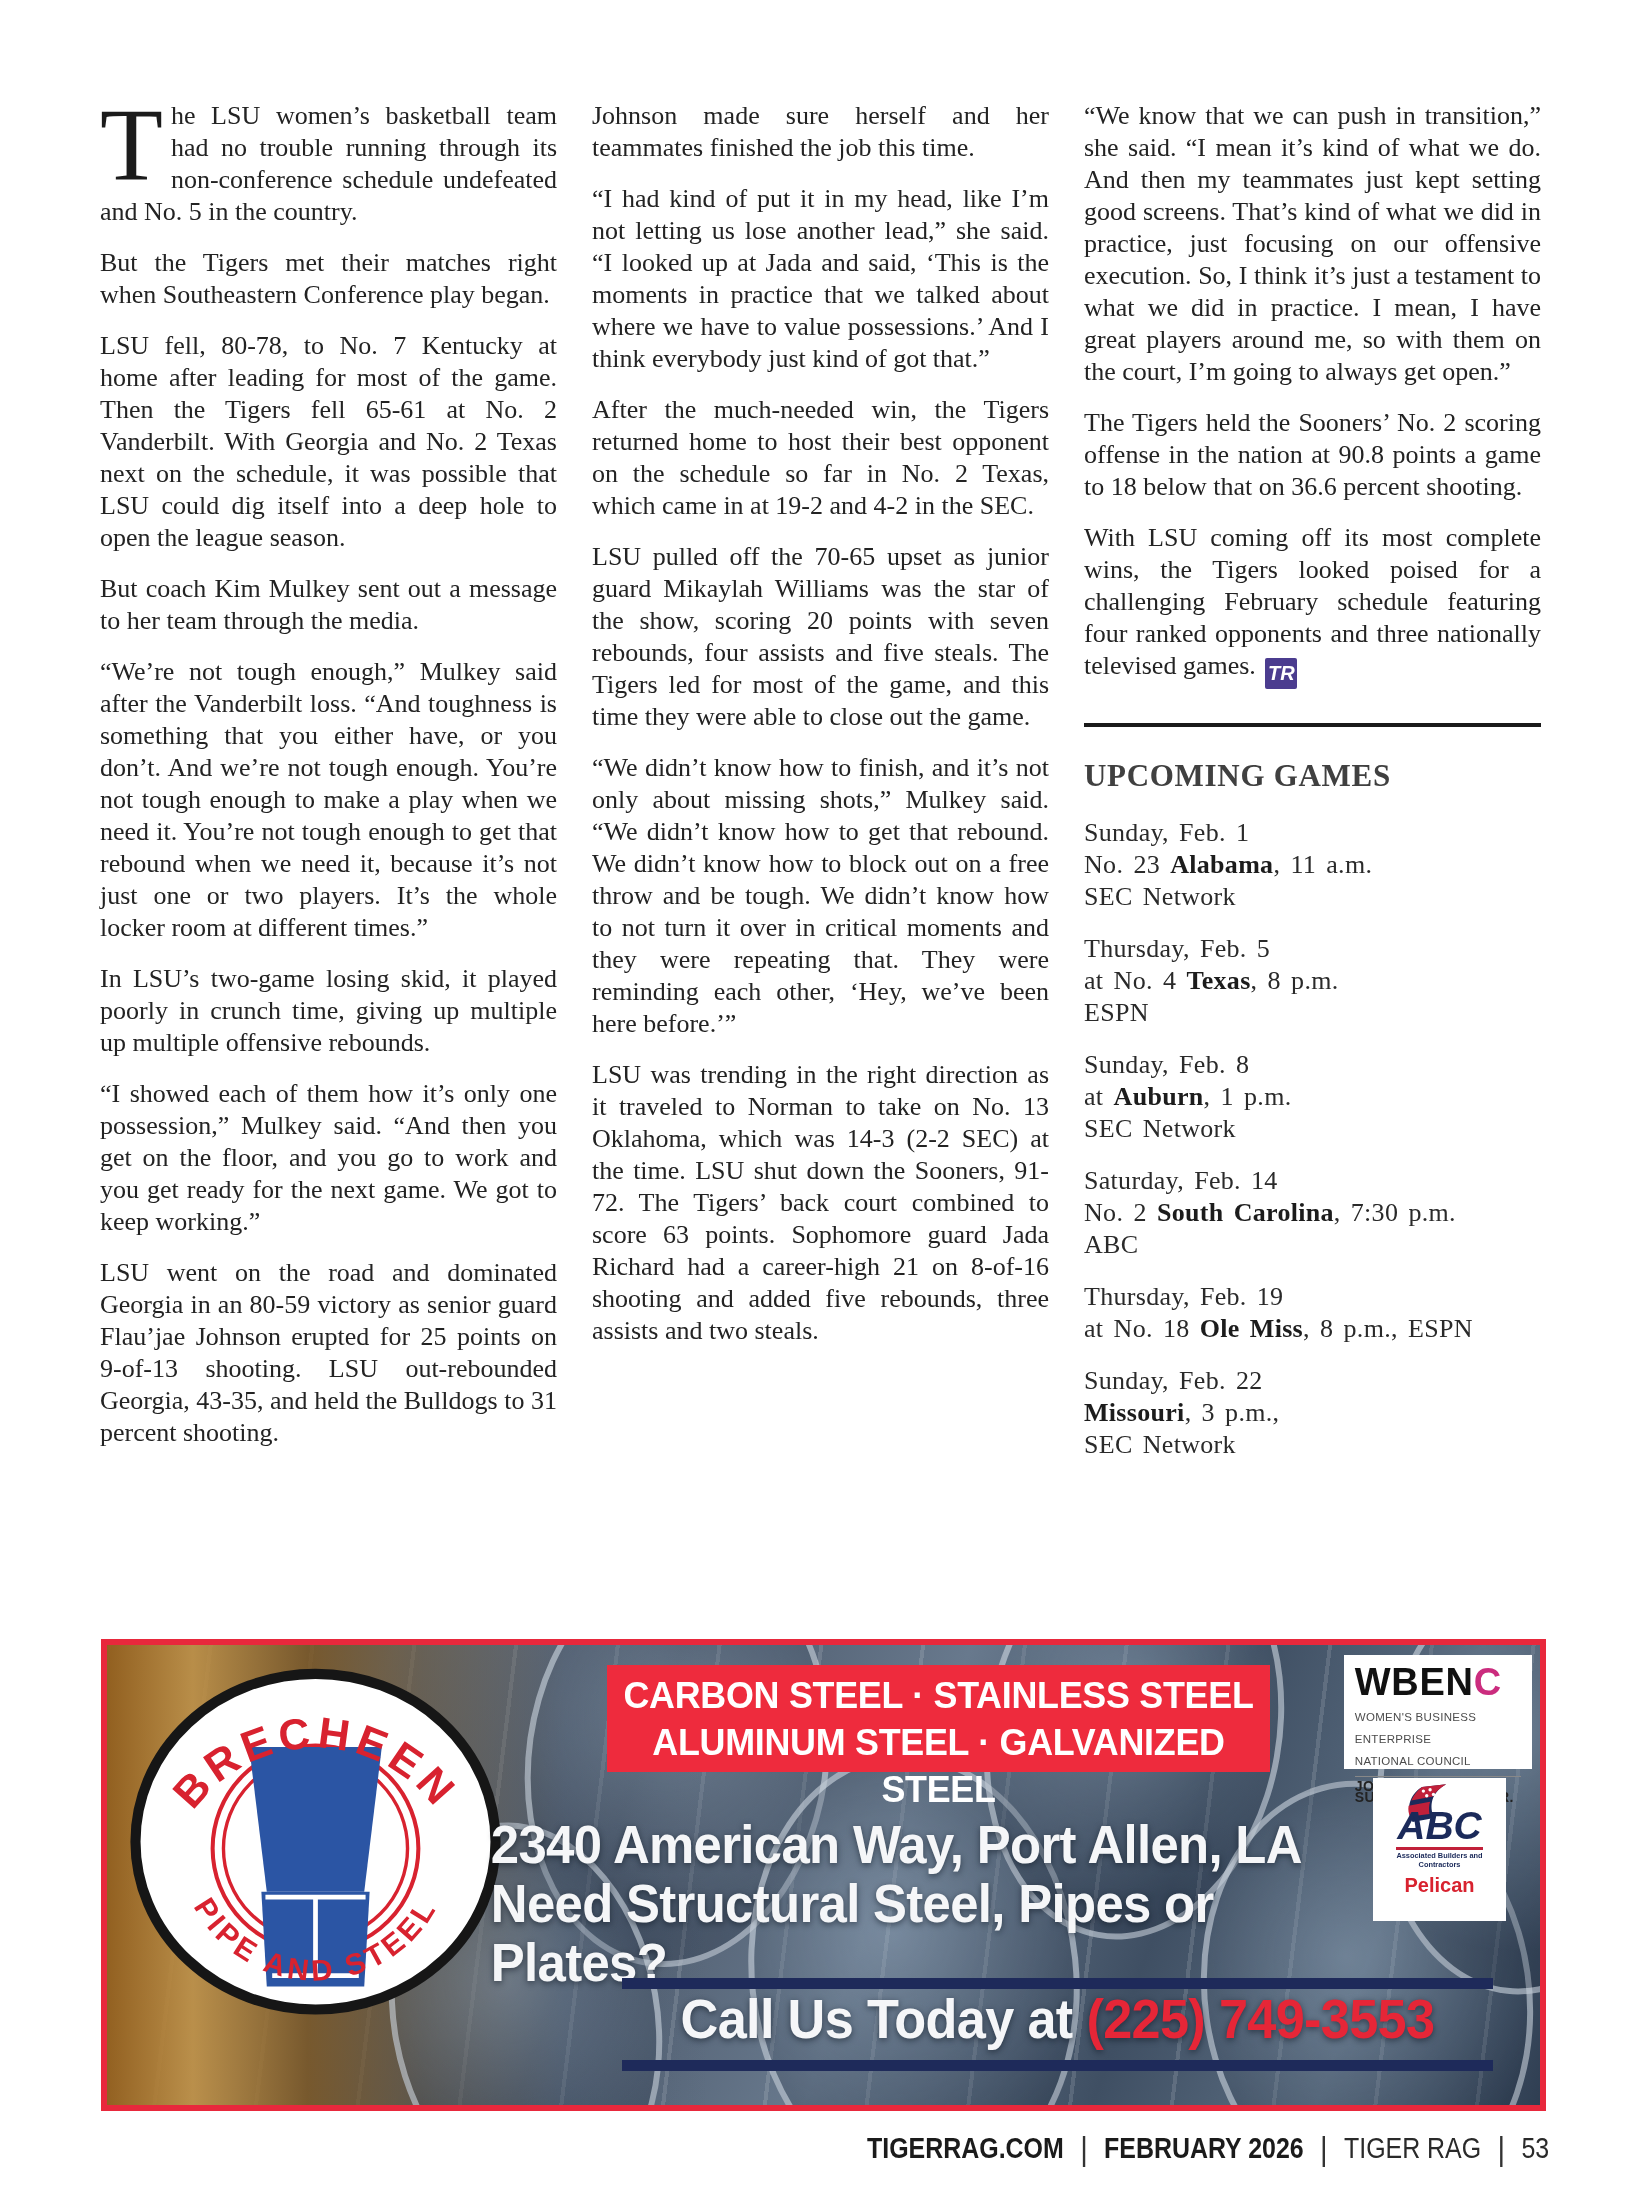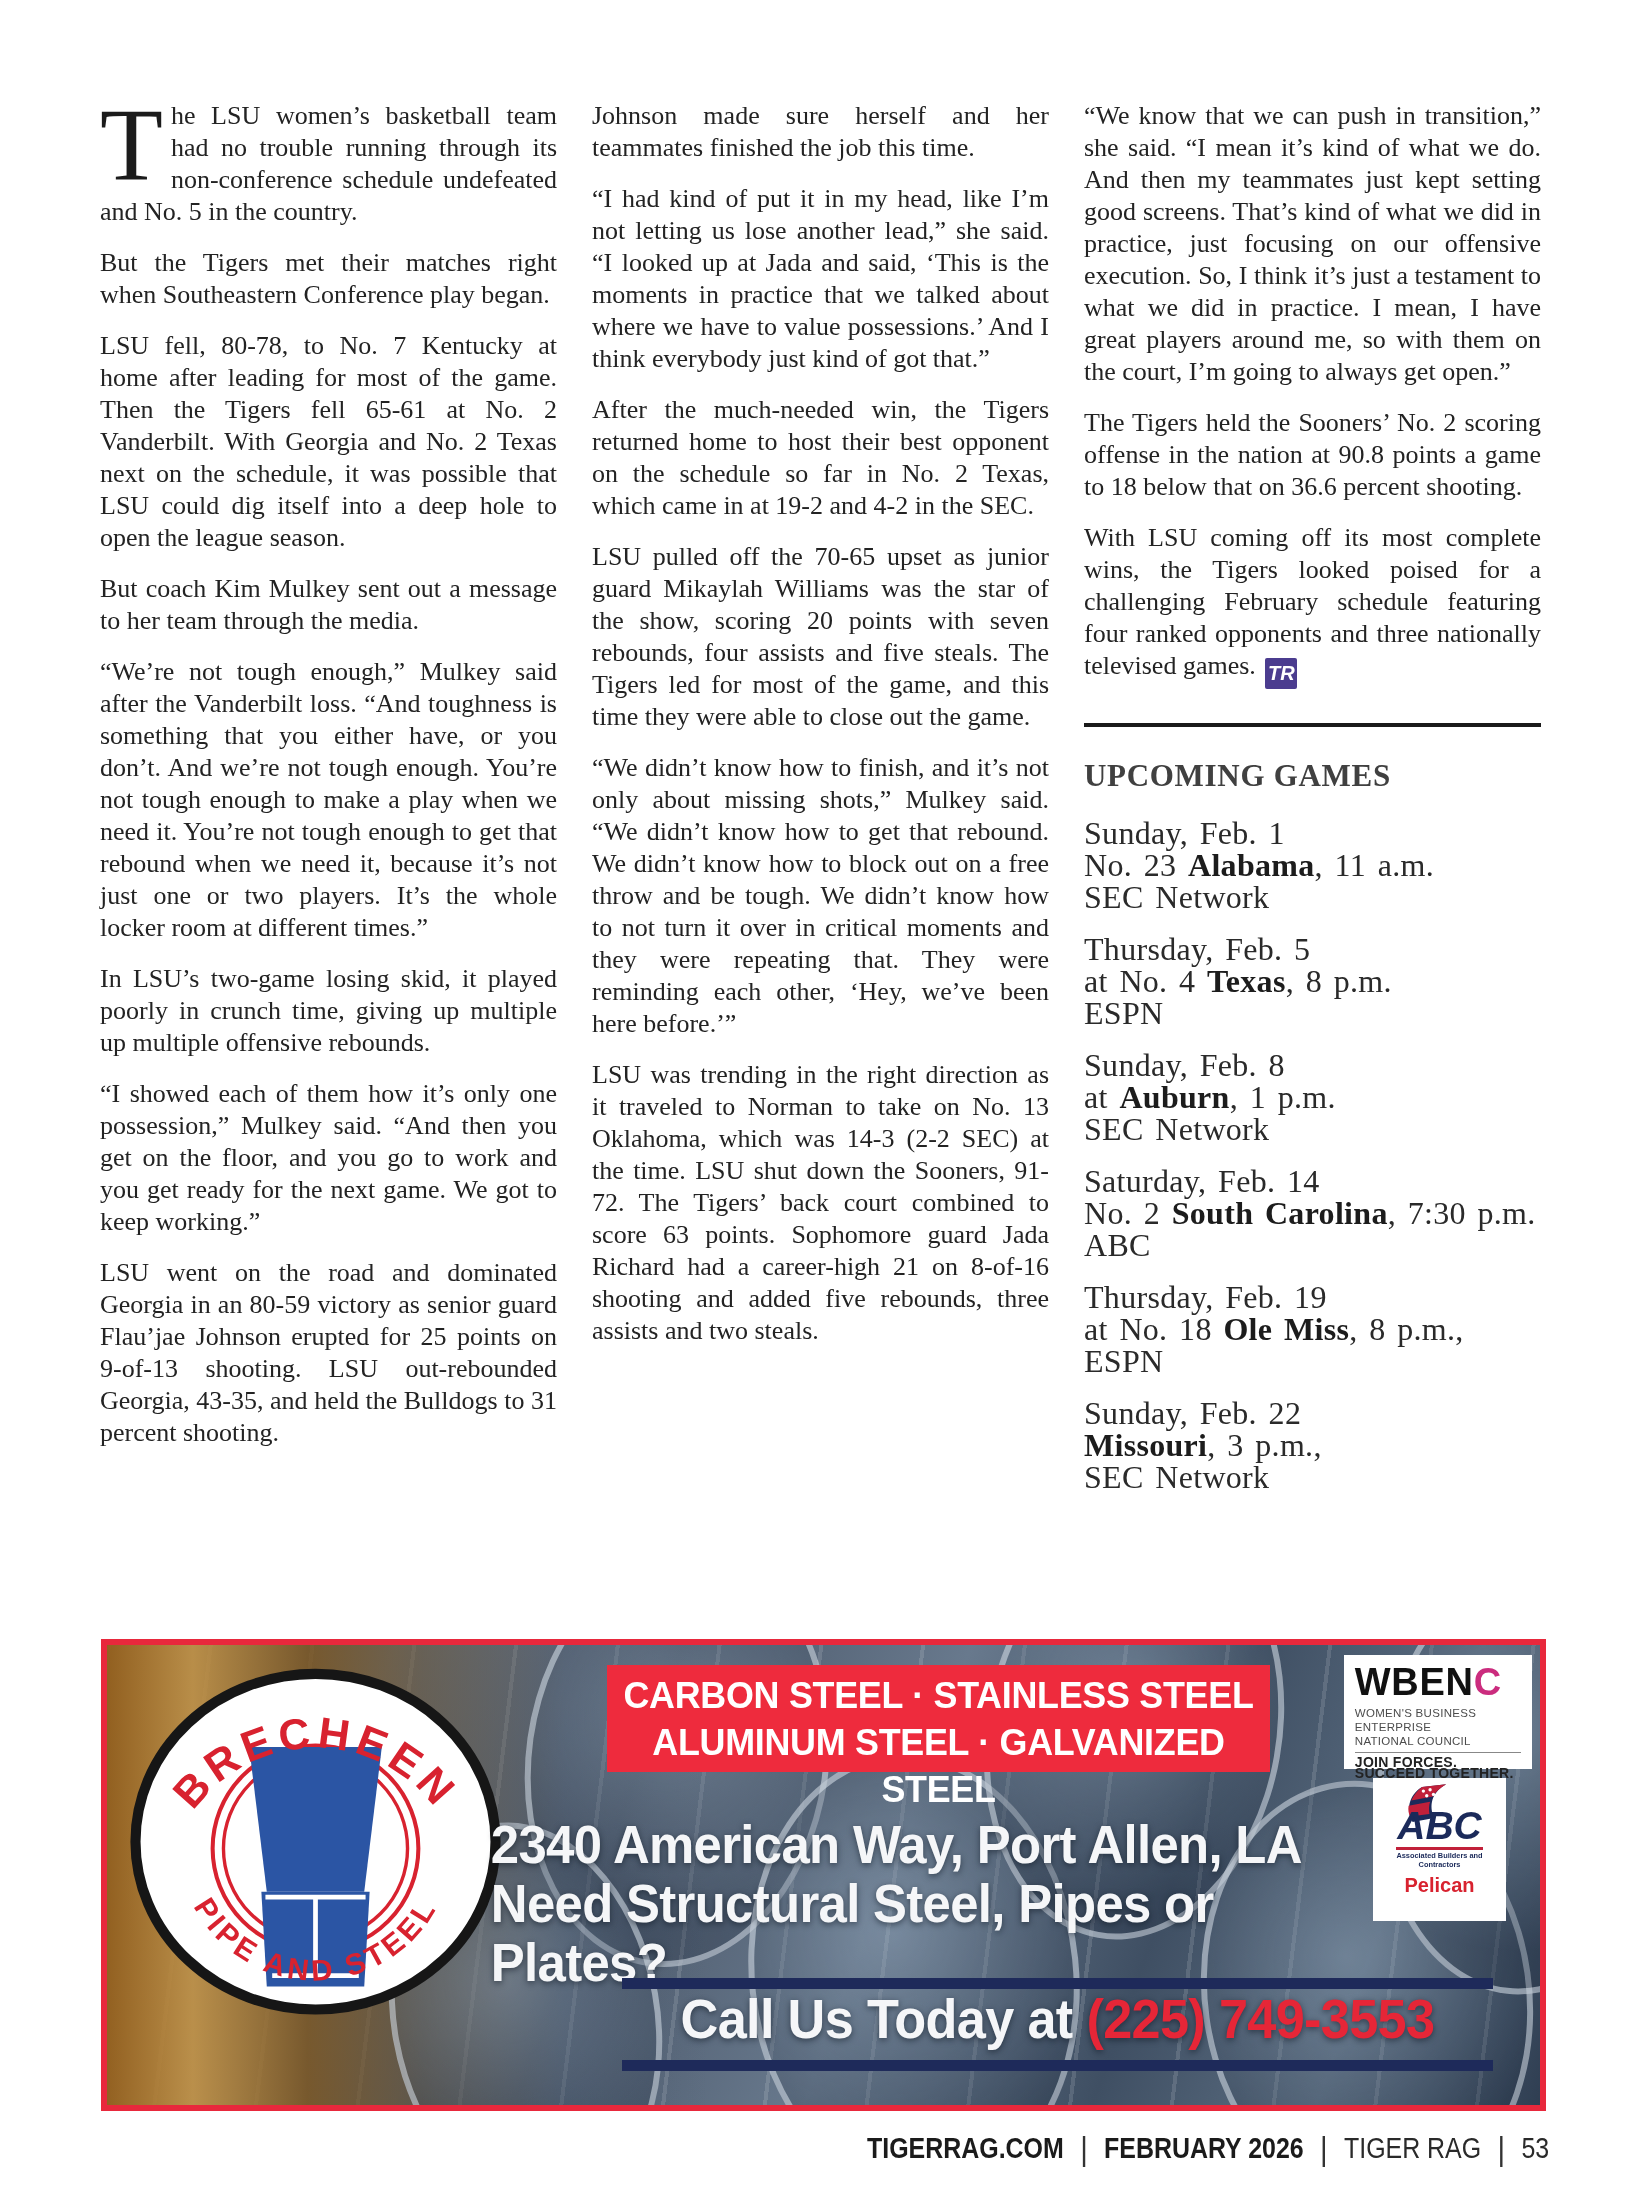--- a/index.html
+++ b/index.html
@@ -15,21 +15,21 @@
 
   .tr-badge{display:inline-block;min-width:31px;height:31px;background:#4b3c8f;color:#ffffff;
         font-family:"Liberation Sans","DejaVu Sans",sans-serif;font-weight:700;font-style:italic;
         font-size:20px;line-height:31px;text-align:center;border-radius:2px;vertical-align:-6px;
         margin-left:9.5px;padding:0 2.7px;box-sizing:border-box;}
 
   .section-rule{border:none;border-top:4px solid #1a1a1a;margin:34px 0 0 0;width:100%;}
   .upcoming-title{font-size:31px;line-height:35px;font-weight:700;letter-spacing:0.7px;
         margin:31px 0 0 0;color:#404040;}
   .games{margin-top:24px;}
-  .game{margin:0 0 20px 0;font-size:32px;line-height:32px;letter-spacing:0.3px;word-spacing:3.4px;
+  .game{margin:0 0 20px 0;font-size:26px;line-height:32px;letter-spacing:0.3px;word-spacing:3.4px;
         text-align:left;color:#2a2a2a;}
   .g-team{font-weight:700;color:#1c1c1c;}
 
   
   .ad{position:absolute;left:101px;top:1639px;width:1445px;height:472px;box-sizing:border-box;
       border:6.8px solid #e8283c;overflow:hidden;
       background:
         linear-gradient(to right, rgba(150,95,25,.92) 0%, rgba(196,146,66,.88) 6%,
           rgba(122,82,26,.82) 14%, rgba(96,74,42,.55) 22%, rgba(60,75,95,.18) 32%,
           rgba(60,75,95,0) 42%),
@@ -50,21 +50,21 @@
   .steel-banner{position:absolute;left:500px;top:20px;width:663px;height:107px;background:#ee2b3d;
         color:#ffffff;text-align:center;font-family:"Liberation Sans","DejaVu Sans",sans-serif;
         font-weight:700;font-stretch:condensed;padding-top:6.8px;box-sizing:border-box;}
   .banner-line{font-size:37px;line-height:47px;letter-spacing:-0.3px;transform:scaleX(.97);}
 
   .wbenc-logo{position:absolute;left:1237px;top:9.5px;width:188px;height:114px;background:#ffffff;
         box-sizing:border-box;padding:6.8px 10.8px 5.4px 10.8px;
         font-family:"Liberation Sans","DejaVu Sans",sans-serif;}
   .wbenc-title{font-size:38px;line-height:42px;font-weight:700;letter-spacing:0.7px;color:#111111;}
   .wbenc-c{color:#cb2c7e;}
-  .wbenc-sub{font-size:11.5px;line-height:14px;color:#4c4c4c;letter-spacing:0.3px;margin-top:2.7px;
+  .wbenc-sub{font-size:11.5px;line-height:22px;color:#4c4c4c;letter-spacing:0.3px;margin-top:2.7px;
         border-bottom:1.4px solid #888;padding-bottom:4px;}
   .wbenc-tag{font-size:14px;line-height:10.8px;font-weight:700;color:#222222;margin-top:4px;letter-spacing:0.3px;}
 
   .abc-logo{position:absolute;left:1266px;top:133px;width:133px;height:143px;background:#ffffff;
         box-sizing:border-box;padding:5.4px 6.8px;text-align:center;
         font-family:"Liberation Sans","DejaVu Sans",sans-serif;}
   .abc-title{font-size:39px;line-height:39px;font-weight:700;font-style:italic;color:#1b2a5a;
         border-bottom:3.4px solid #c1203a;display:inline-block;padding:0 1.4px 1.4px 1.4px;margin-top:-20px;}
   .abc-sub{font-size:7.4px;line-height:8.8px;font-weight:700;color:#1b2a5a;margin-top:2.7px;}
   .abc-brand{font-size:20px;line-height:24px;font-weight:700;color:#d8222f;margin-top:2.7px;}

